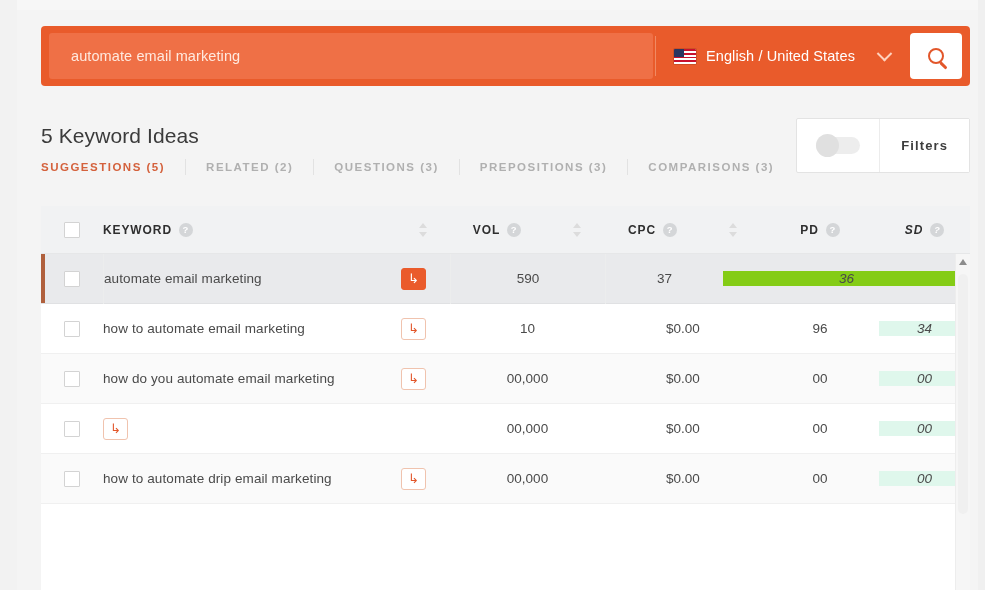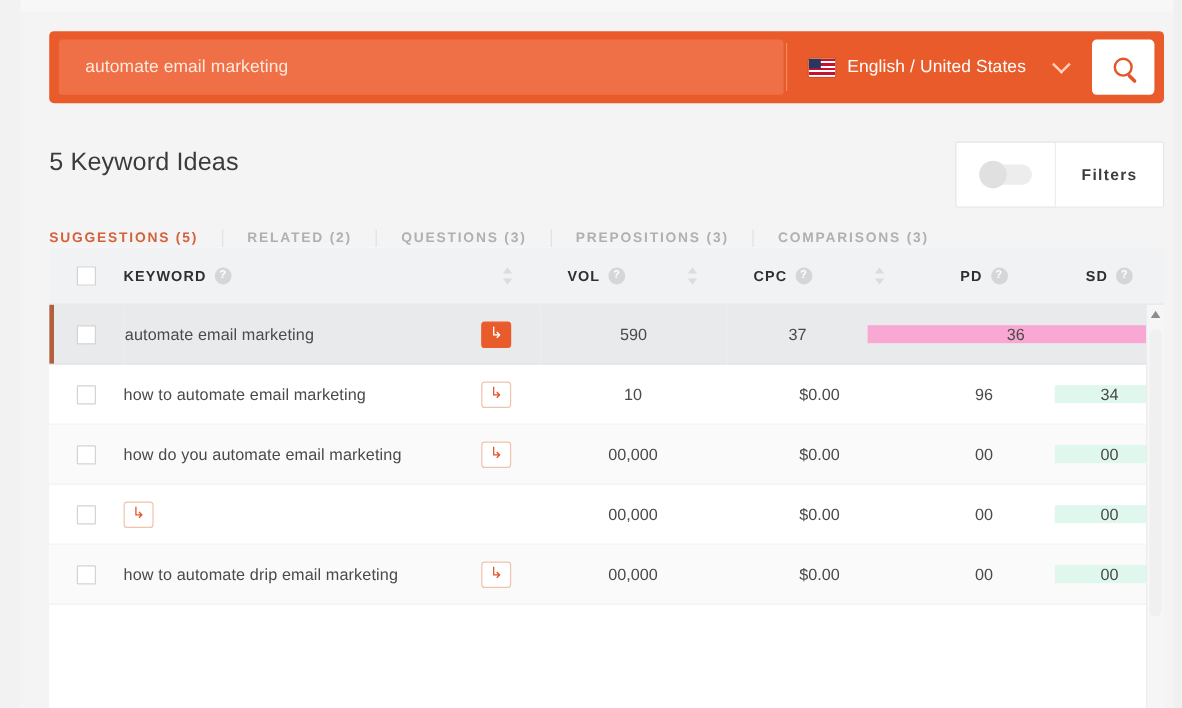--- a/index.html
+++ b/index.html
@@ -171,21 +171,21 @@
     letter-spacing: 1.1px;
     background: #fff;
     border: none;
     cursor: pointer;
     font-family: "Liberation Sans", sans-serif;
   }
 
   
   .tabs {
     position: absolute;
-    left: 24px; top: 191px;
+    left: 24px; top: 159px;
     display: flex;
     align-items: center;
   }
   .tab {
     font-size: 11.5px;
     font-weight: bold;
     letter-spacing: 1.5px;
     color: #b0b0b0;
     padding: 0 20px;
     cursor: pointer;
@@ -210,21 +210,21 @@
     height: 48px;
     background: #f1f2f3;
     border-bottom: 1px solid #e6e7e8;
     align-items: center;
   }
   .col-check { width: 62px; flex: 0 0 62px; display: flex; align-items: center; justify-content: center; }
   .col-kw    { flex: 0 0 347px; display: flex; align-items: center; padding-left: 0; }
   .col-vol   { flex: 0 0 155px; display: flex; align-items: center; justify-content: center; }
   .col-cpc   { flex: 0 0 156px; display: flex; align-items: center; justify-content: center; }
   .col-pd    { flex: 0 0 118px; display: flex; align-items: center; justify-content: center; }
-  .col-sd    { flex: 1 1 auto;  display: flex; align-items: flex-end; justify-content: center; }
+  .col-sd    { flex: 1 1 auto;  display: flex; align-items: flex-end; justify-content: center; font-style: italic; }
 
   .chk {
     width: 16px; height: 16px;
     border: 1px solid #d3d3d3;
     background: #fff;
     border-radius: 1px;
     cursor: pointer;
   }
   .hlabel {
     font-size: 12px;
@@ -329,21 +329,21 @@
     font-size: 13.5px;
     color: #4a4a4a;
   }
   .cell-sep {
     border-left: 1px solid #eceded;
     height: 50px;
     display: flex;
     align-items: center;
     justify-content: center;
   }
-  .sd-amber { background: #f9a8d4; }
+  .sd-amber { background: #84cc16; }
   .sd-mint  { background: #dff7ec; }
 
   .table-filler {
     height: 134px;
     background: #ffffff;
     display: flex;
   }
 
   
   .vscroll {

